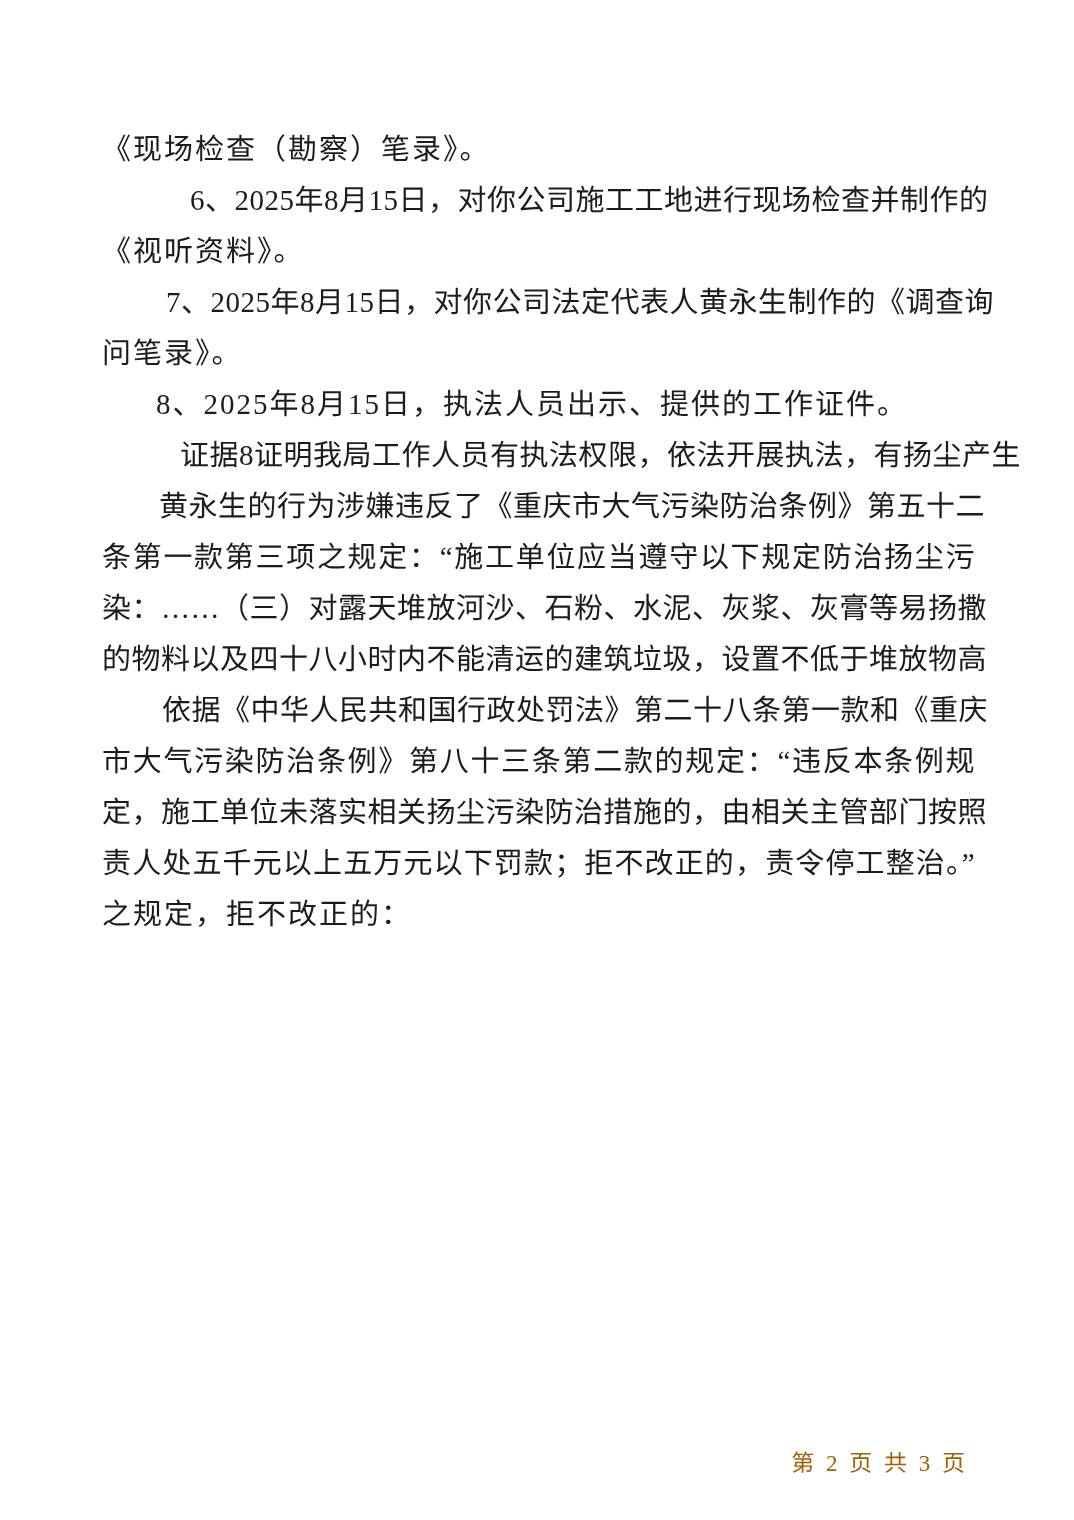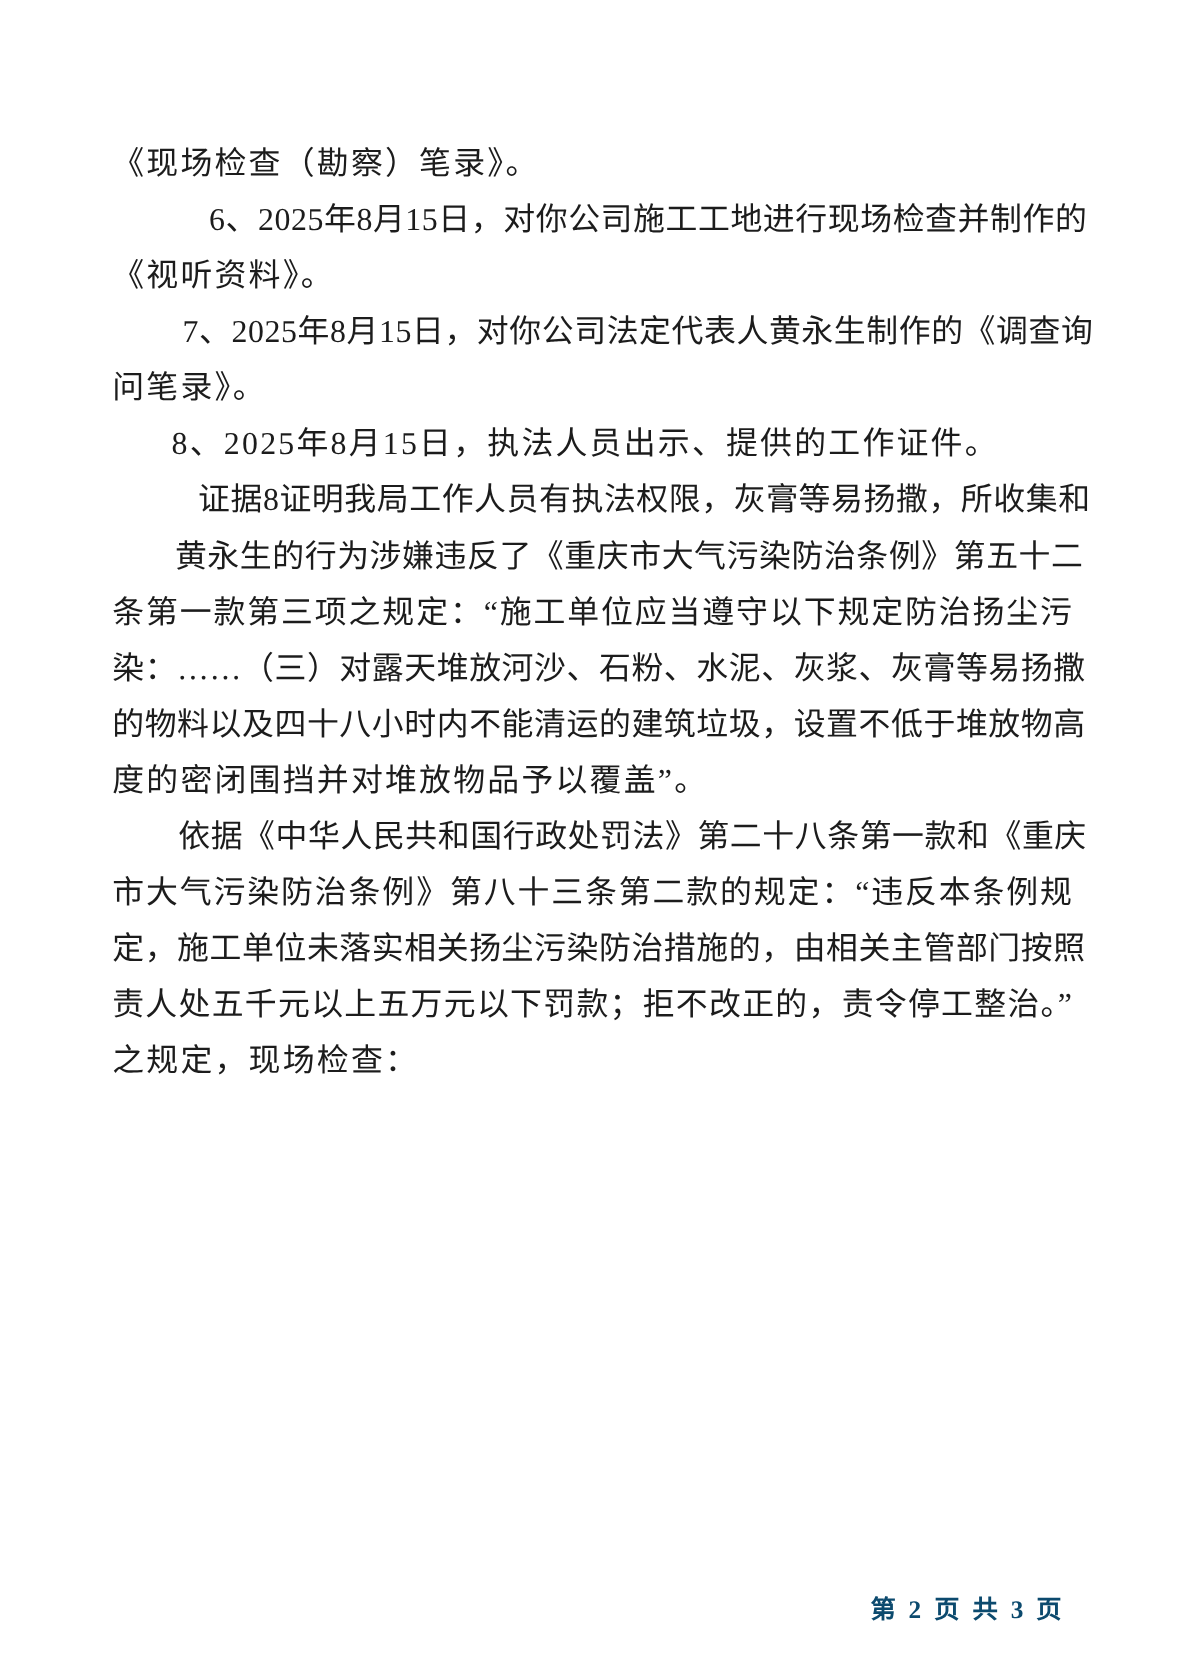--- a/index.html
+++ b/index.html
@@ -43,22 +43,21 @@
   .ind-64 { padding-left: 64px; }
   .ind-60 { padding-left: 60px; }
   .ind-57 { padding-left: 57px; font-family: Liberation Serif, serif; }
   .ind-54 { padding-left: 54px; }
   .footer {
     position: absolute;
     top: 1444px;
     right: 106px;
     font-size: 23px;
     letter-spacing: 3px;
-    color: #0c4a6e;
-    font-weight: bold;
+    color: #a16207;
   }
 </style>
 </head>
 <body>
 
 <div class="page">
   <div class="content">
 
     <p class="para">
       <span class="line end" style="display:block">《现场检查（勘察）笔录》。</span>
@@ -73,35 +72,34 @@
       <span class="line ind-64" style="display:block">7、2025年8月15日，对你公司法定代表人黄永生制作的《调查询</span>
       <span class="line end" style="display:block">问笔录》。</span>
     </p>
 
 
     <p class="para">
       <span class="line end ind-54" style="display:block">8、2025年8月15日，执法人员出示、提供的工作证件。</span>
     </p>
 
     <p class="para">
-      <span class="line ind-78" style="display:block">证据8证明我局工作人员有执法权限，灰膏等易扬撒，所收集和</span>
+      <span class="line ind-78" style="display:block">证据8证明我局工作人员有执法权限，依法开展执法，有扬尘产生</span>
     </p>
 
     <p class="para">
       <span class="line ind-57" style="display:block">黄永生的行为涉嫌违反了《重庆市大气污染防治条例》第五十二</span>
       <span class="line" style="display:block">条第一款第三项之规定：“施工单位应当遵守以下规定防治扬尘污</span>
       <span class="line" style="display:block">染：……（三）对露天堆放河沙、石粉、水泥、灰浆、灰膏等易扬撒</span>
       <span class="line" style="display:block">的物料以及四十八小时内不能清运的建筑垃圾，设置不低于堆放物高</span>
-      <span class="line end" style="display:block">度的密闭围挡并对堆放物品予以覆盖”。</span>
     </p>
 
     <p class="para">
       <span class="line ind-60" style="display:block">依据《中华人民共和国行政处罚法》第二十八条第一款和《重庆</span>
       <span class="line" style="display:block">市大气污染防治条例》第八十三条第二款的规定：“违反本条例规</span>
       <span class="line" style="display:block">定，施工单位未落实相关扬尘污染防治措施的，由相关主管部门按照</span>
       <span class="line" style="display:block">责人处五千元以上五万元以下罚款；拒不改正的，责令停工整治。”</span>
-      <span class="line end" style="display:block">之规定，现场检查：</span>
+      <span class="line end" style="display:block">之规定，拒不改正的：</span>
     </p>
 
   </div>
 
   <div class="footer">第 2 页 共 3 页</div>
 </div>
 
 </body></html>

